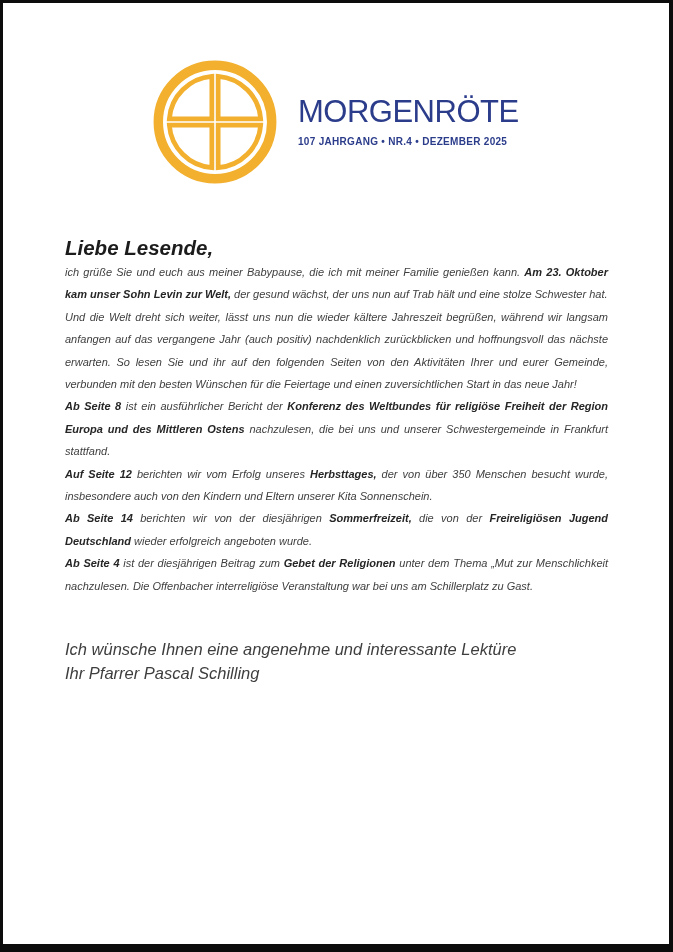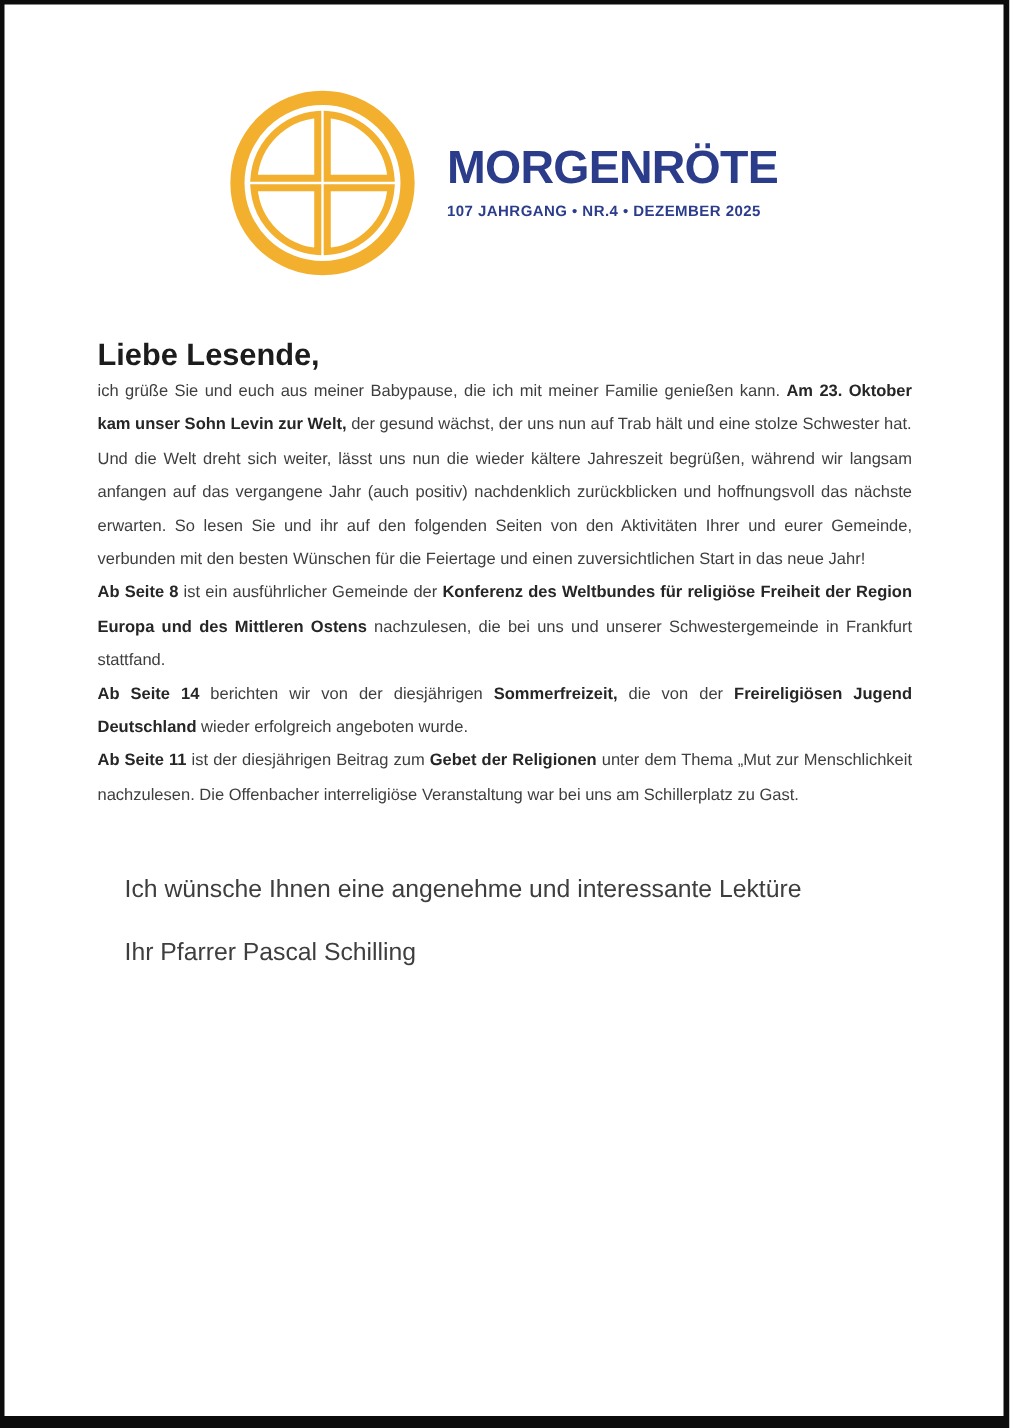--- a/index.html
+++ b/index.html
@@ -32,41 +32,42 @@
     width: 126px;
     height: 126px;
   }
   .masthead-text {
     position: absolute;
     left: 295px;
     top: 92px;
     white-space: nowrap;
   }
   .mast-title {
-    font-weight: 700;
+    font-weight: 400;
     font-size: 31px;
     line-height: 33px;
     letter-spacing: -0.5px;
     color: #2b3c8b;
   }
   .mast-subtitle {
     margin-top: 6px;
     font-weight: 700;
     font-size: 10px;
     line-height: 15px;
     letter-spacing: 0.3px;
     color: #2b3c8b;
   }
   
   .letter {
     position: absolute;
     left: 62px;
     right: 61px;
-    top: 220px;
+    top: 231px;
     color: #3e3e3e;
+    font-style: italic;
   }
   .salutation {
     margin: 0;
     font-size: 20.5px;
     line-height: 27px;
     font-weight: 700;
     color: #1c1c1c;
   }
   .letter p.body-par {
     margin: 0;
@@ -75,21 +76,21 @@
     line-height: 22.4px;
     color: #3e3e3e;
   }
   .letter p.body-par b {
     color: #262626;
   }
   .closing {
     margin-top: 40px;
   }
   .closing p {
-    margin: 18px;
+    margin: 0;
     font-size: 16.5px;
     line-height: 24px;
     color: #3e3e3e;
     text-align: left;
   }
 </style>
 </head>
 <body>
 
 <div class="sheet">
@@ -108,23 +109,24 @@
       <div class="mast-title">MORGENRÖTE</div>
       <div class="mast-subtitle">107 JAHRGANG • NR.4 • DEZEMBER 2025</div>
     </div>
   </header>
 
   <main class="letter">
     <h1 class="salutation">Liebe Lesende,</h1>
     <div id="paragraphs">
         <p class="body-par"><span>ich grüße Sie und euch aus meiner Babypause, die ich mit meiner Familie genießen kann. </span><b>Am 23. Oktober kam unser Sohn Levin zur Welt,</b><span> der gesund wächst, der uns nun auf Trab hält und eine stolze Schwester hat.</span></p>
         <p class="body-par"><span>Und die Welt dreht sich weiter, lässt uns nun die wieder kältere Jahreszeit begrüßen, während wir langsam anfangen auf das vergangene Jahr (auch positiv) nachdenklich zurückblicken und hoffnungsvoll das nächste erwarten. So lesen Sie und ihr auf den folgenden Seiten von den Aktivitäten Ihrer und eurer Gemeinde, verbunden mit den besten Wünschen für die Feiertage und einen zuversichtlichen Start in das neue Jahr!</span></p>
-        <p class="body-par"><b>Ab Seite 8</b><span> ist ein ausführlicher Gemeinde der </span><b>Konferenz des Weltbundes für religiöse Freiheit der Region Europa und des Mittleren Ostens</b><span> nachzulesen, die bei uns und unserer Schwestergemeinde in Frankfurt stattfand.</span></p>
+        <p class="body-par"><b>Ab Seite 8</b><span> ist ein ausführlicher Bericht der </span><b>Konferenz des Weltbundes für religiöse Freiheit der Region Europa und des Mittleren Ostens</b><span> nachzulesen, die bei uns und unserer Schwestergemeinde in Frankfurt stattfand.</span></p>
+        <p class="body-par"><b>Auf Seite 12</b><span> berichten wir vom Erfolg unseres </span><b>Herbsttages,</b><span> der von über 350 Menschen besucht wurde, insbesondere auch von den Kindern und Eltern unserer Kita Sonnenschein.</span></p>
         <p class="body-par"><b>Ab Seite 14</b><span> berichten wir von der diesjährigen </span><b>Sommerfreizeit,</b><span> die von der </span><b>Freireligiösen Jugend Deutschland</b><span> wieder erfolgreich angeboten wurde.</span></p>
-        <p class="body-par"><b>Ab Seite 11</b><span> ist der diesjährigen Beitrag zum </span><b>Gebet der Religionen</b><span> unter dem Thema „Mut zur Menschlichkeit nachzulesen. Die Offenbacher interreligiöse Veranstaltung war bei uns am Schillerplatz zu Gast.</span></p>
+        <p class="body-par"><b>Ab Seite 4</b><span> ist der diesjährigen Beitrag zum </span><b>Gebet der Religionen</b><span> unter dem Thema „Mut zur Menschlichkeit nachzulesen. Die Offenbacher interreligiöse Veranstaltung war bei uns am Schillerplatz zu Gast.</span></p>
       </div>
     <div class="closing">
       <p>Ich wünsche Ihnen eine angenehme und interessante Lektüre</p>
       <p>Ihr Pfarrer Pascal Schilling</p>
     </div>
   </main>
 
 </div>
 
 </body></html>

